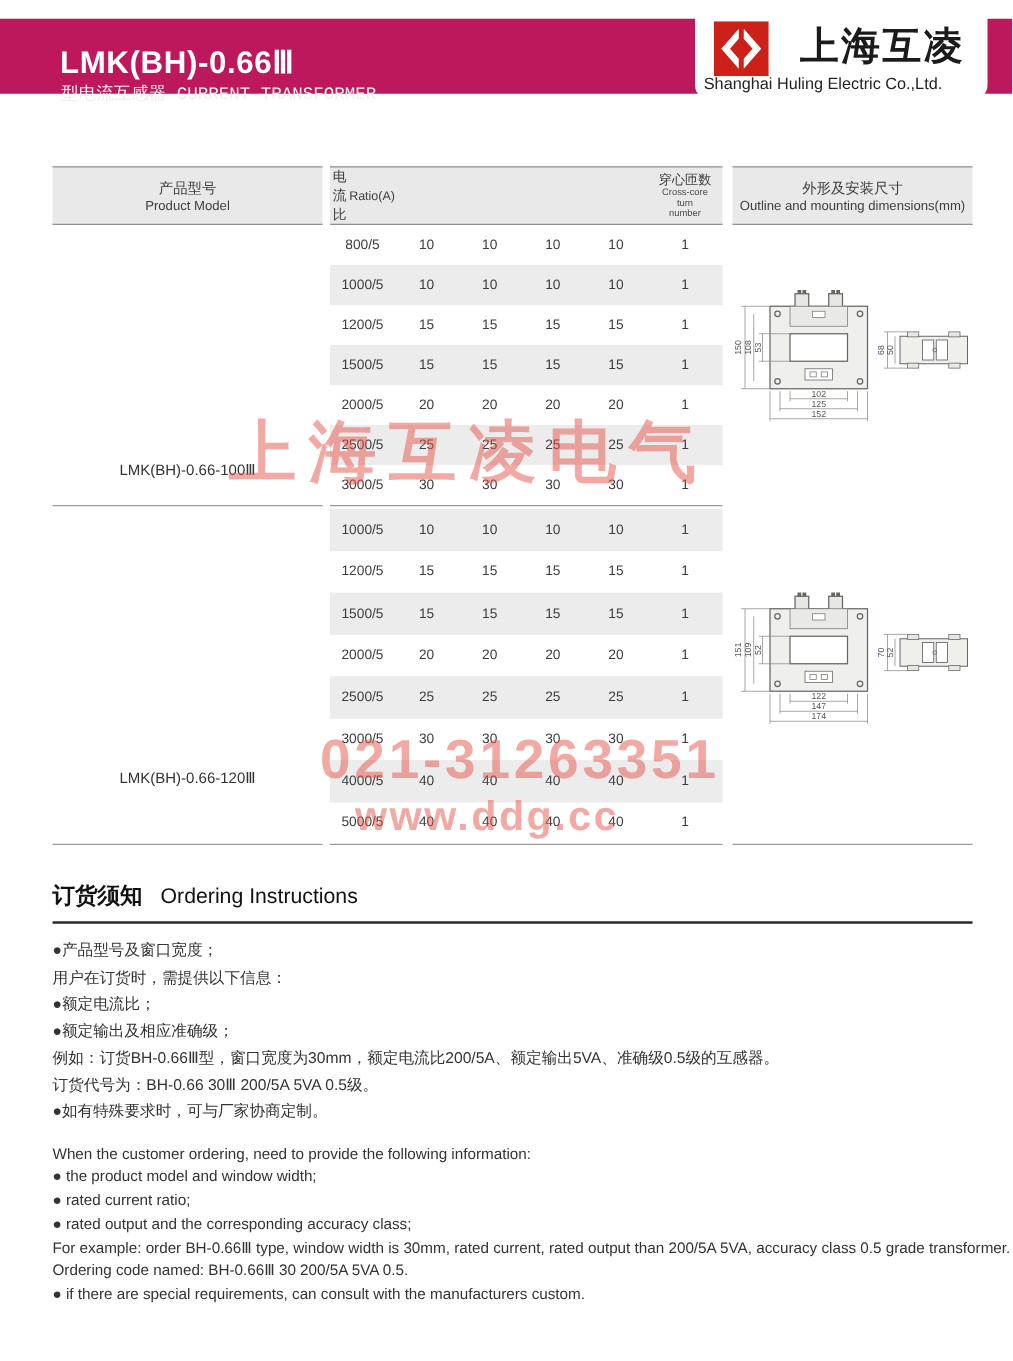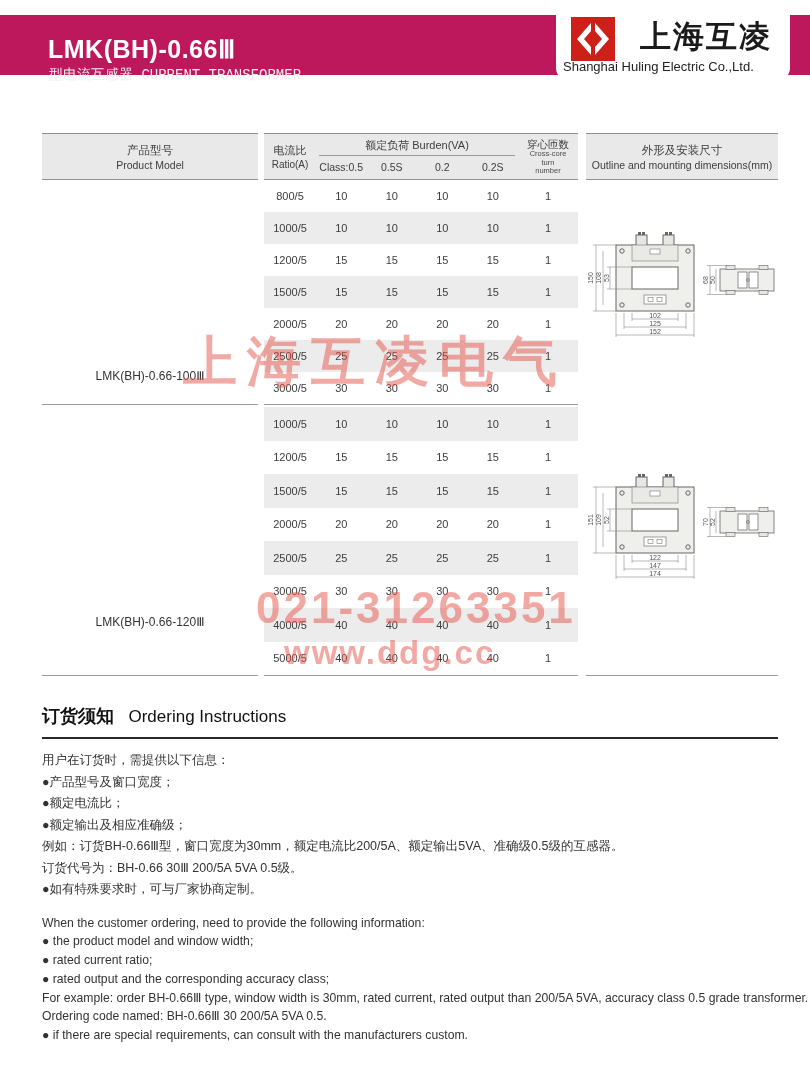--- a/index.html
+++ b/index.html
@@ -17,21 +17,21 @@
 
   
   .table { position:absolute; left:42px; top:133px; width:736px; height:545px; font-size:11px; color:#3d3d3d; }
   .hbox { position:absolute; top:0; height:47px; background:#e9e9e9; border-top:1px solid #909090; border-bottom:1px solid #909090;
           display:flex; flex-direction:column; justify-content:center; align-items:center; text-align:center; }
   .hbox.model { left:0; width:216px; }
   .hbox.mid { left:222px; width:314px; display:block; }
   .hbox.outline { left:544px; width:192px; }
   .h-cn { font-size:11.5px; }
   .h-en { font-size:10.5px; margin-top:1px; }
-  .mid-ratio { position:absolute; left:0; top:0; width:52px; height:45px; display:flex; flex-direction:column; justify-content:center; align-items:center; }
+  .mid-ratio { position:absolute; left:0; top:0; width:52px; height:45px; display:flex; justify-content:center; align-items:center; }
   .mid-ratio .h-cn{ font-size:11px; } .mid-ratio .h-en{ font-size:10px; }
   .mid-burden { position:absolute; left:52px; top:0; width:202px; height:45px; }
   .burden-top { height:22px; line-height:22px; text-align:center; font-size:11px; border-bottom:1px solid #9a9a9a; margin:0 3px; }
   .burden-cols { display:flex; height:22px; }
   .burden-cols span { width:50.5px; text-align:center; line-height:22px; font-size:10.5px; }
   .mid-turns { position:absolute; left:254px; top:0; width:60px; height:45px; text-align:center; padding-top:4px; }
   .mid-turns .t-cn { font-size:10.5px; line-height:12px; }
   .mid-turns .t-en { font-size:7.5px; line-height:8.5px; color:#4a4a4a; }
 
   .rows { position:absolute; left:222px; width:314px; }
@@ -102,29 +102,20 @@
 
     <div class="hbox model">
       <div class="h-cn">产品型号</div>
       <div class="h-en">Product Model</div>
     </div>
 
     <div class="hbox mid">
       <div class="mid-ratio">
         <div class="h-cn">电流比</div>
         <div class="h-en">Ratio(A)</div>
-      </div>
-      <div class="mid-burden">
-        <div class="burden-top">额定负荷 Burden(VA)</div>
-        <div class="burden-cols">
-          <span>Class:0.5</span>
-          <span>0.5S</span>
-          <span>0.2</span>
-          <span>0.2S</span>
-        </div>
       </div>
       <div class="mid-turns">
         <div class="t-cn">穿心匝数</div>
         <div class="t-en">Cross-core</div>
         <div class="t-en">turn</div>
         <div class="t-en">number</div>
       </div>
     </div>
 
     <div class="hbox outline">
@@ -411,22 +402,22 @@
   <div class="wm wm1">上海互凌电气</div>
   <div class="wm wm2">021-31263351</div>
   <div class="wm wm3">www.ddg.cc</div>
 
   <div class="ordering">
     <div class="ord-title">
       <span class="tcn">订货须知</span>
       <span class="ten">Ordering Instructions</span>
     </div>
     <div class="cn-lines">
+      <div>●产品型号及窗口宽度；</div>
       <div>用户在订货时，需提供以下信息：</div>
-      <div>●产品型号及窗口宽度；</div>
       <div>●额定电流比；</div>
       <div>●额定输出及相应准确级；</div>
       <div>例如：订货BH-0.66Ⅲ型，窗口宽度为30mm，额定电流比200/5A、额定输出5VA、准确级0.5级的互感器。</div>
       <div>订货代号为：BH-0.66 30Ⅲ 200/5A 5VA 0.5级。</div>
       <div>●如有特殊要求时，可与厂家协商定制。</div>
     </div>
     <div class="en-lines">
       <div>When the customer ordering, need to provide the following information:</div>
       <div>● the product model and window width;</div>
       <div>● rated current ratio;</div>

